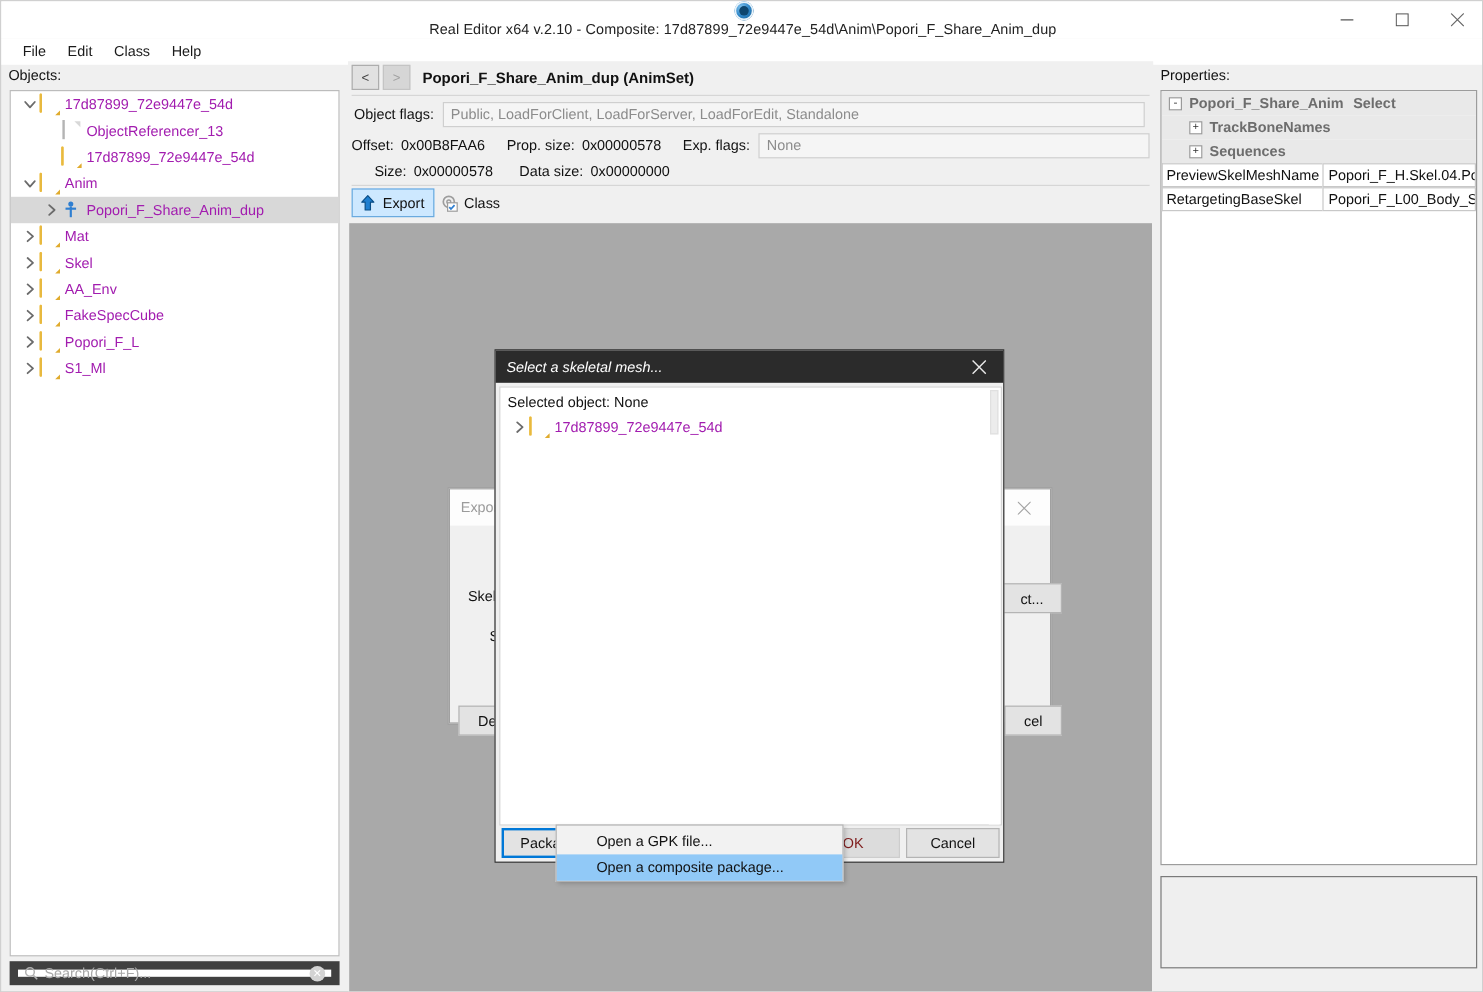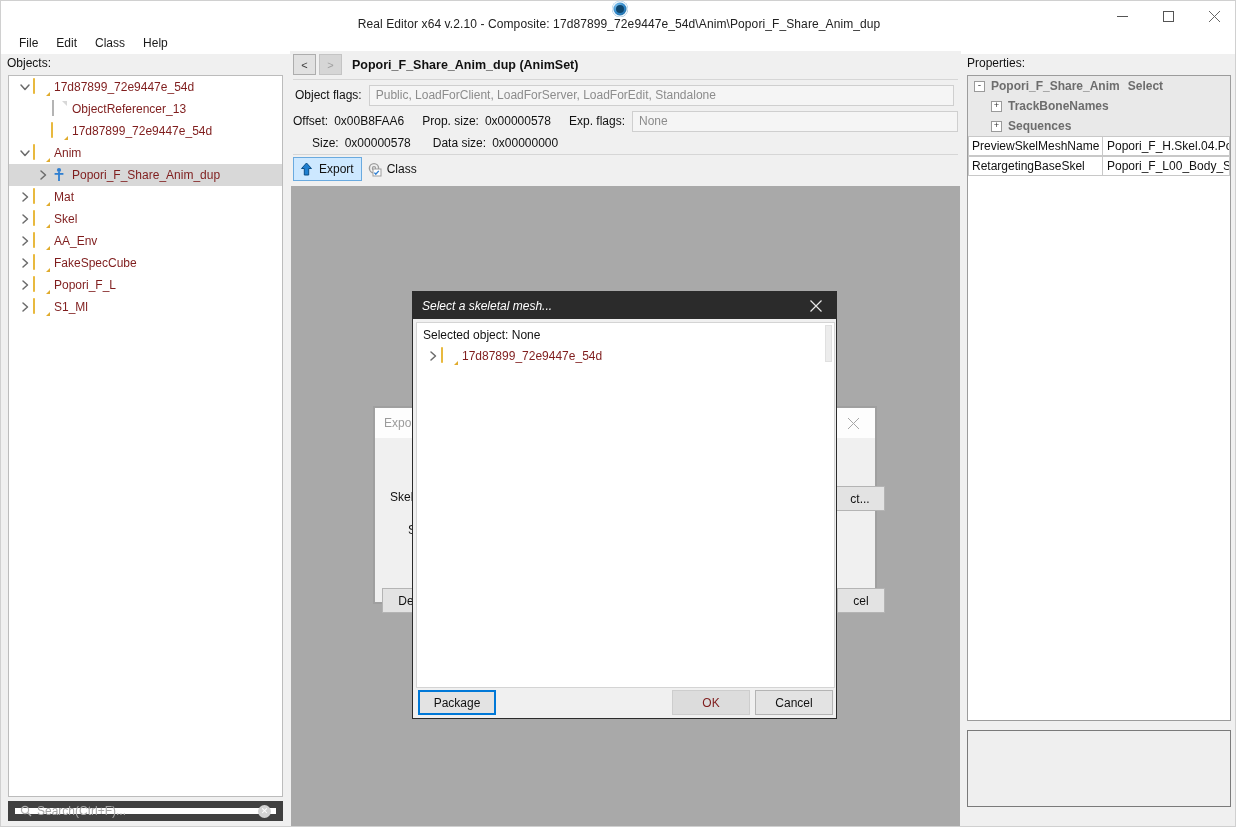--- a/index.html
+++ b/index.html
@@ -71,21 +71,21 @@
   }
   .tree-box {
     position: absolute; left: 7px; top: 74px;
     width: 275px; height: 722px;
     background: #fff;
     border: 1px solid #bcbcbc;
     overflow: hidden;
   }
   .tnode {
     height: 22px; display: flex; align-items: center;
-    white-space: nowrap; font-size: 12px; color: #7f1d1d;
+    white-space: nowrap; font-size: 12px; color: #a21caf;
     padding-right: 4px;
   }
   .tnode.sel { background: #d8d8d8; }
   .chev {
     width: 16px; height: 22px; flex: none;
     display: flex; align-items: center; justify-content: center;
     color: #6b6b6b; font-size: 10px;
   }
   .chev svg { display:block; }
   .ico { width: 16px; height: 16px; flex: none; margin-right: 5px; position: relative; }
@@ -586,14 +586,18 @@
         <div class="thumb"></div>
       </div>
     </div>
     <div class="modal-footer">
       <div class="mbtn focused" style="left:5px; top:0px; width:78px;">Package</div>
       <div class="mbtn disabled" style="left:259px; top:0px; width:78px;">OK</div>
       <div class="mbtn" style="left:342px; top:0px; width:78px;">Cancel</div>
     </div>
   </div>
 
+  <div class="ctxmenu">
+    <div class="ctxitem">Open a GPK file...</div>
+    <div class="ctxitem hl">Open a composite package...</div>
+  </div>
 
 </div>
 
 </body></html>

